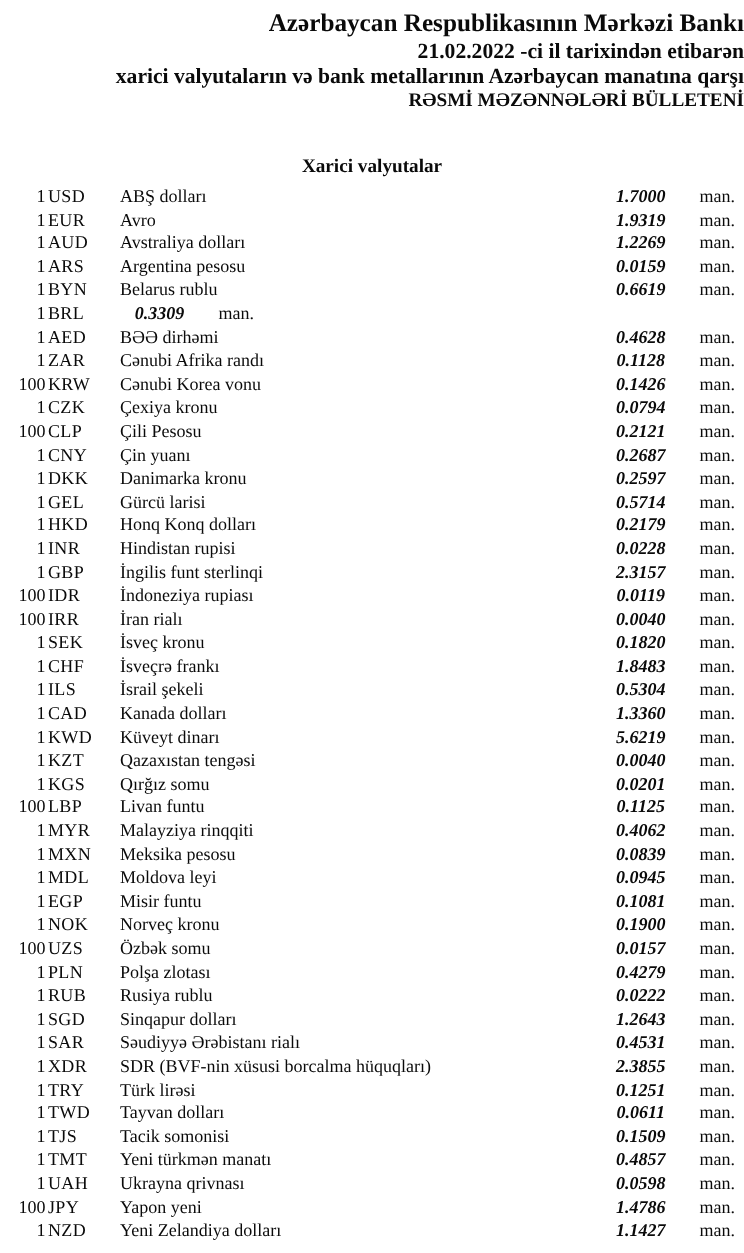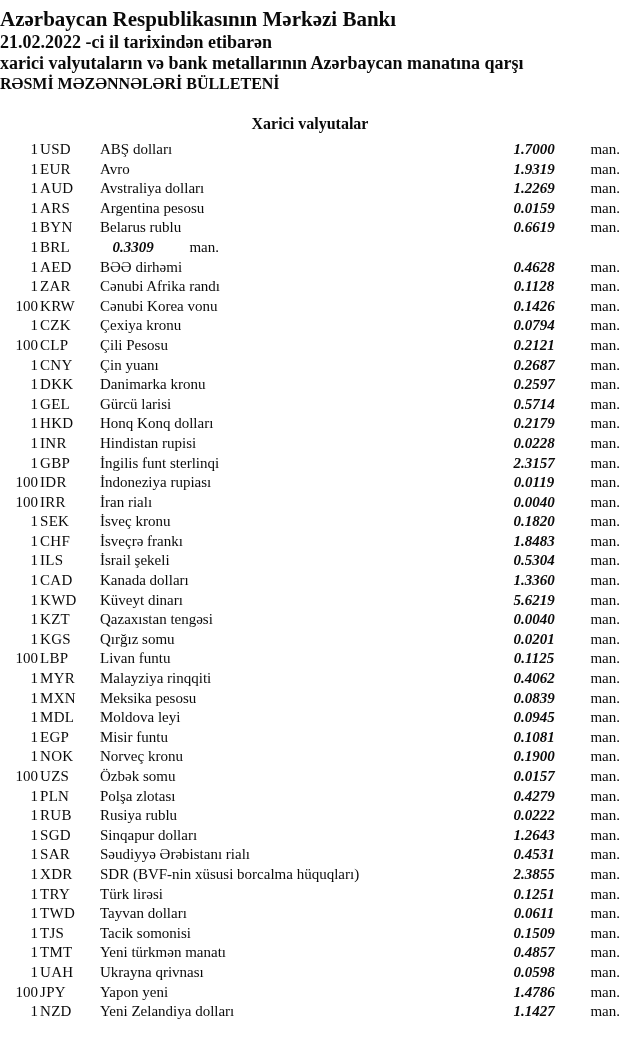--- a/index.html
+++ b/index.html
@@ -10,43 +10,44 @@
   .page {
     position: relative;
     width: 620px;
     height: 1044px;
     background: #ffffff;
     color: #0a0a0a;
     font-family: "Liberation Serif", "DejaVu Serif", serif;
     overflow: hidden;
   }
   .doc-header {
-    text-align: left;
+    text-align: right;
     padding-top: 6px;
+    padding-left: 16px;
   }
   .bank-name {
     font-size: 21px;
     font-weight: bold;
     line-height: 26px;
   }
   .header-line {
     font-size: 18px;
     font-weight: bold;
     line-height: 20.5px;
   }
   .bulletin-title {
     font-size: 16px;
     font-weight: bold;
     line-height: 21px;
   }
   .section-title {
     text-align: center;
     font-size: 16px;
     font-weight: bold;
-    margin-top: 21px;
+    margin-top: 36px;
     line-height: 18px;
   }
   .rates-table {
     margin-top: 7px;
   }
   .row {
     display: flex;
     height: 19.6px;
     line-height: 19.6px;
     font-size: 15px;
@@ -72,21 +73,21 @@
   .rate {
     width: 78px;
     text-align: center;
     font-weight: bold;
     font-style: italic;
     flex: 0 0 auto;
   }
   .unit {
     width: 37px;
     padding-left: 10px;
-    text-align: right;
+    text-align: left;
     flex: 0 0 auto;
   }
 </style>
 </head>
 <body>
 
 <div class="page">
   <div class="doc-header">
     <div class="bank-name">Azərbaycan Respublikasının Mərkəzi Bankı</div>
     <div class="header-line">21.02.2022 -ci il tarixindən etibarən</div>

